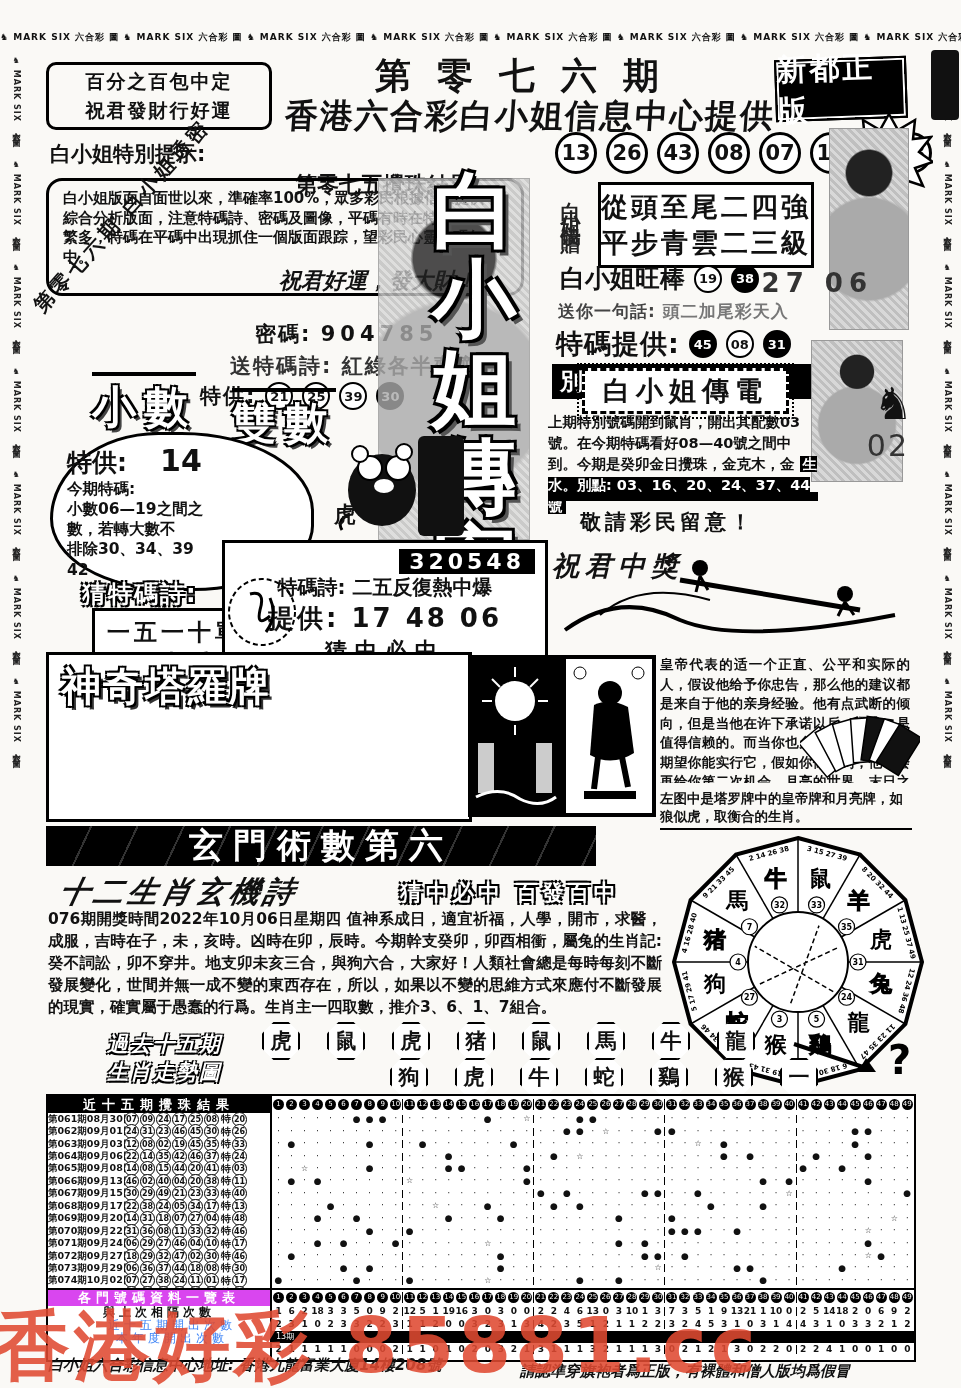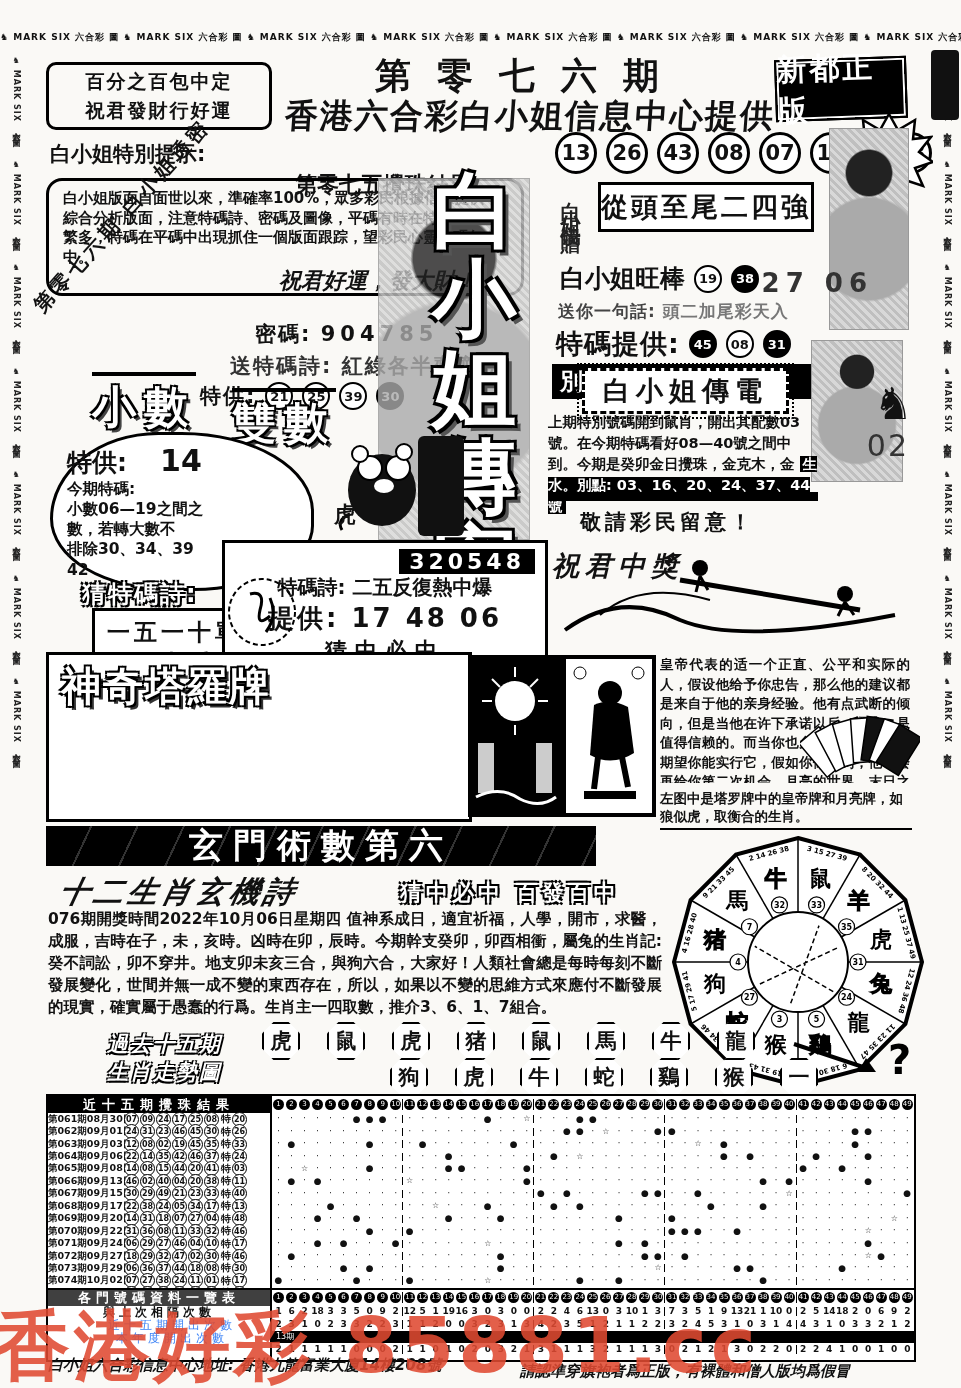--- a/index.html
+++ b/index.html
@@ -127,21 +127,21 @@
   .cnum{display:inline-flex;align-items:center;justify-content:center;width:13px;height:13px;
         border:1px solid #000;border-radius:50%;font-size:8px;font-weight:bold;background:#fff;margin-right:1px;}
   .tchar{font-weight:900;font-size:10px;margin:0 1px;}
   .mrow{display:flex;height:12.45px;align-items:center;}
   .mcell{width:13.55px;text-align:center;font-size:8px;line-height:1;}
   .mcell.g{border-left:1.5px solid #000;}
   .mcell.hit{font-size:9px;}
   .mhead .mcell span{display:inline-flex;width:11px;height:11px;border-radius:50%;background:#000;
         color:#fff;font-size:7px;align-items:center;justify-content:center;}
   
-  .statbar{background:#404040;color:#fff;font-size:13px;font-weight:900;letter-spacing:5px;
+  .statbar{background:#d946ef;color:#fff;font-size:13px;font-weight:900;letter-spacing:5px;
            text-align:center;height:16px;line-height:16px;}
   .statlabel{font-size:12px;font-weight:900;letter-spacing:4px;text-align:center;height:13px;line-height:13px;}
   .statlabel.faint{color:#3b82f6;font-weight:normal;padding-left:26px;}
   .srow{display:flex;height:13px;align-items:center;}
   .srow .mcell{font-size:9px;font-weight:bold;}
   .band{background:#000;height:12px;color:#fff;font-size:8px;line-height:12px;padding-left:4px;}
   
   .footline{font-size:15px;font-weight:bold;font-style:italic;white-space:nowrap;}
   .watermark{left:-6px;top:1296px;font-size:76px;font-weight:900;color:#e04a32;opacity:.88;
              letter-spacing:4px;white-space:nowrap;z-index:50;}
@@ -226,20 +226,21 @@
       <span>白</span>
       <span>小</span>
       <span>姐</span>
       <span>傳</span>
       <span>密</span>
     </div>
 
   <div class="abs giftlabel" style="left:558px;top:186px;height:150px;">白小姐馈贈</div>
   <div class="abs sloganbox" style="left:598px;top:182px;">
     <div>從頭至尾二四強</div>
+    <div>平步青雲二三級</div>
   </div>
   <div class="abs ballrow" style="left:560px;top:262px;">
     <span class="wangbang">白小姐旺棒</span>
     <span id="wangbang-balls" class="ballrow">
         <div class="ball b22">19</div>
         <div class="ball b22 filled">38</div>
       </span>
   </div>
   <div class="abs saying" style="left:558px;top:300px;">
     <span>送你一句話:</span>

